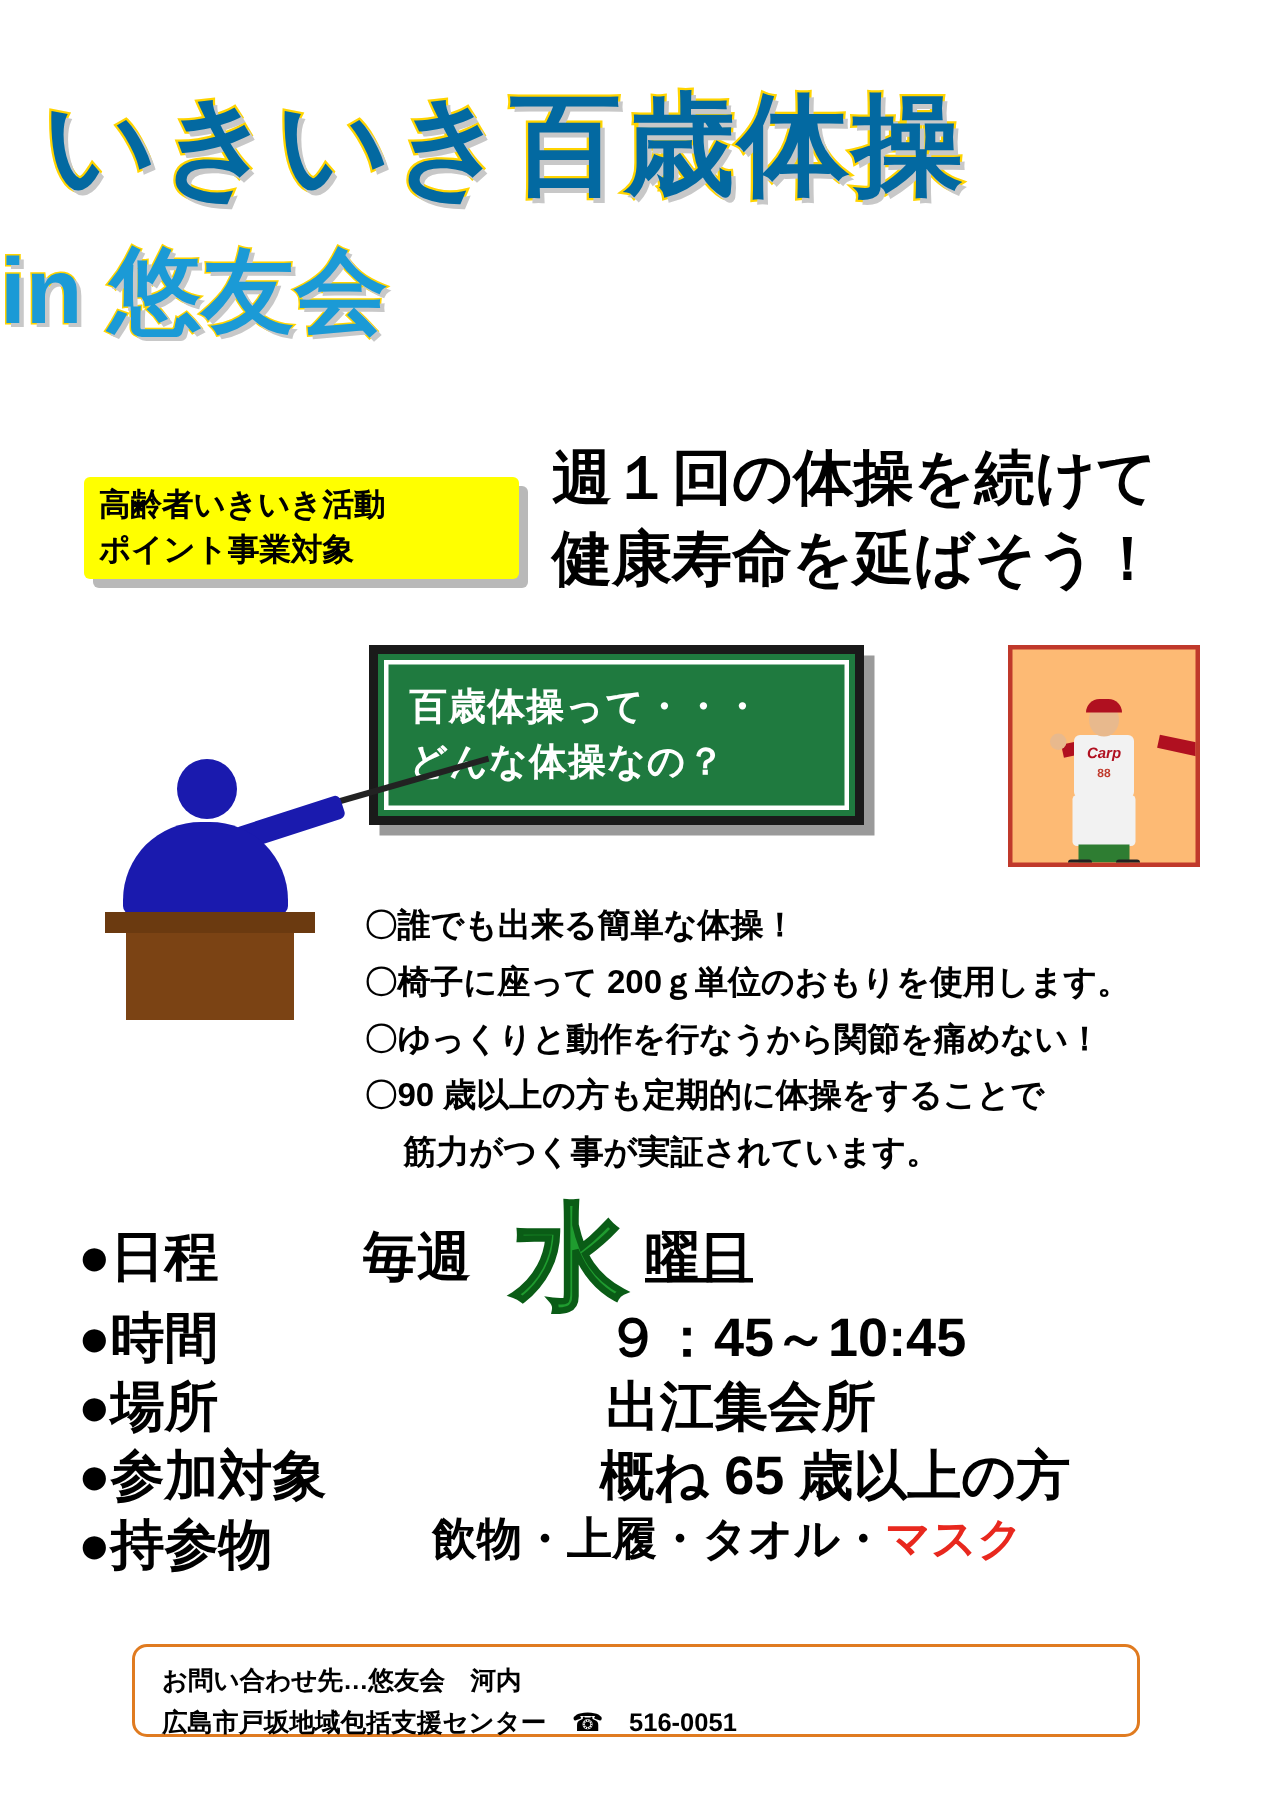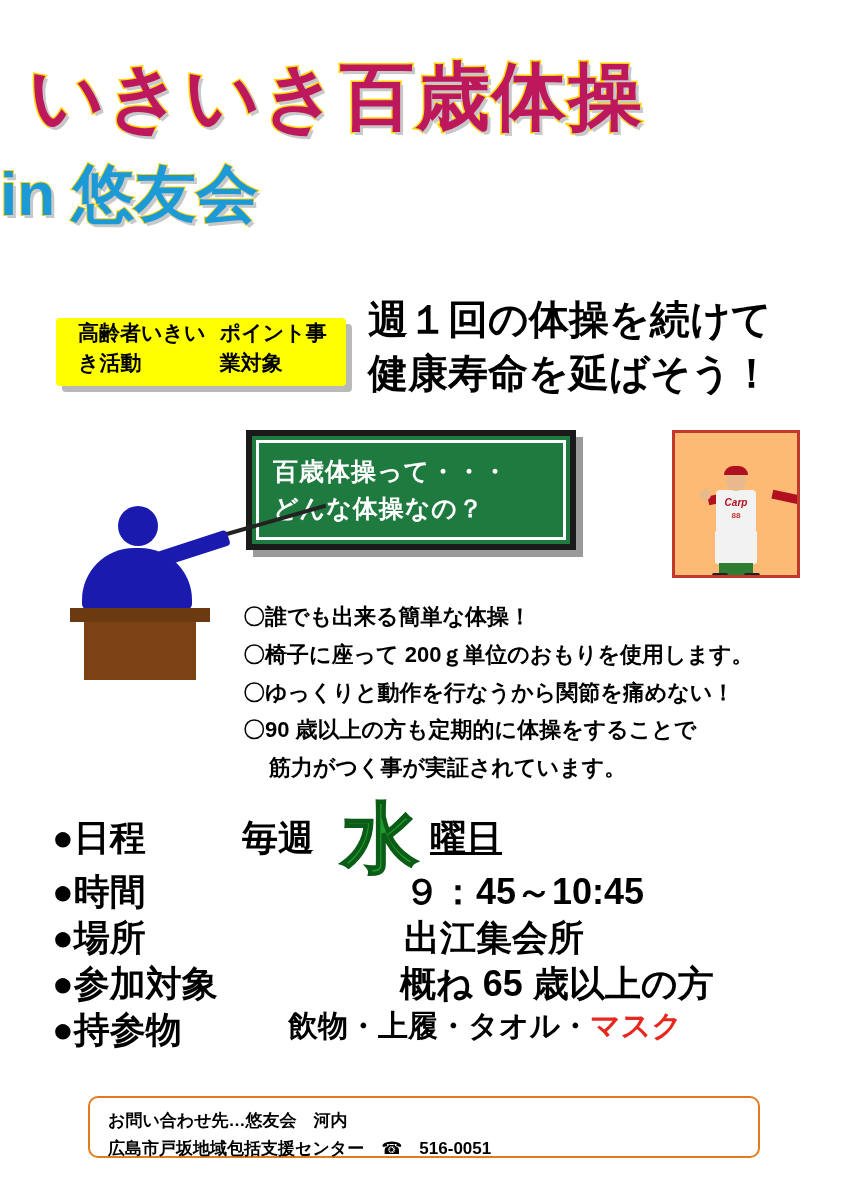--- a/index.html
+++ b/index.html
@@ -7,21 +7,21 @@
     width:849px;height:1200px;background:#ffffff;
     font-family:"Liberation Sans","DejaVu Sans",sans-serif;
     position:relative;overflow:hidden;
   }
   .poster{position:relative;width:849px;height:1200px;}
 
   
   .title-main{
     position:absolute;left:0;top:48px;width:673px;text-align:center;
     font-size:74px;font-weight:bold;letter-spacing:2px;
-    color:#be185d;
+    color:#0369a1;
     -webkit-text-stroke:3px #ffd400;
     paint-order:stroke fill;
     text-shadow:
       3px 3px 0 #c8c8c8;
   }
   .title-sub{
     position:absolute;left:0;top:152px;width:805px;text-align:left;
     font-size:62px;font-weight:bold;color:#1b9ad6;
     -webkit-text-stroke:2px #ffd400;
     paint-order:stroke fill;
@@ -29,22 +29,22 @@
   }
 
   
   .badge-shadow{
     position:absolute;left:62px;top:324px;width:290px;height:68px;
     background:#b9b9b9;border-radius:4px;
   }
   .badge{
     position:absolute;left:56px;top:318px;width:290px;height:68px;
     background:#ffff00;border-radius:4px;
-    display:flex;flex-direction:row;justify-content:center;
-    padding-left:22px;box-sizing:border-box;
+    display:flex;flex-direction:column;justify-content:center;
+    padding-left:10px;box-sizing:border-box;
   }
   .badge div{font-size:21px;font-weight:bold;color:#000;line-height:1.45;letter-spacing:0px;}
 
   
   .headline{
     position:absolute;left:368px;top:292px;width:470px;
     font-size:40px;font-weight:bold;color:#000;line-height:1.35;
   }
   .headline .ln{display:block;white-space:nowrap;}
 

